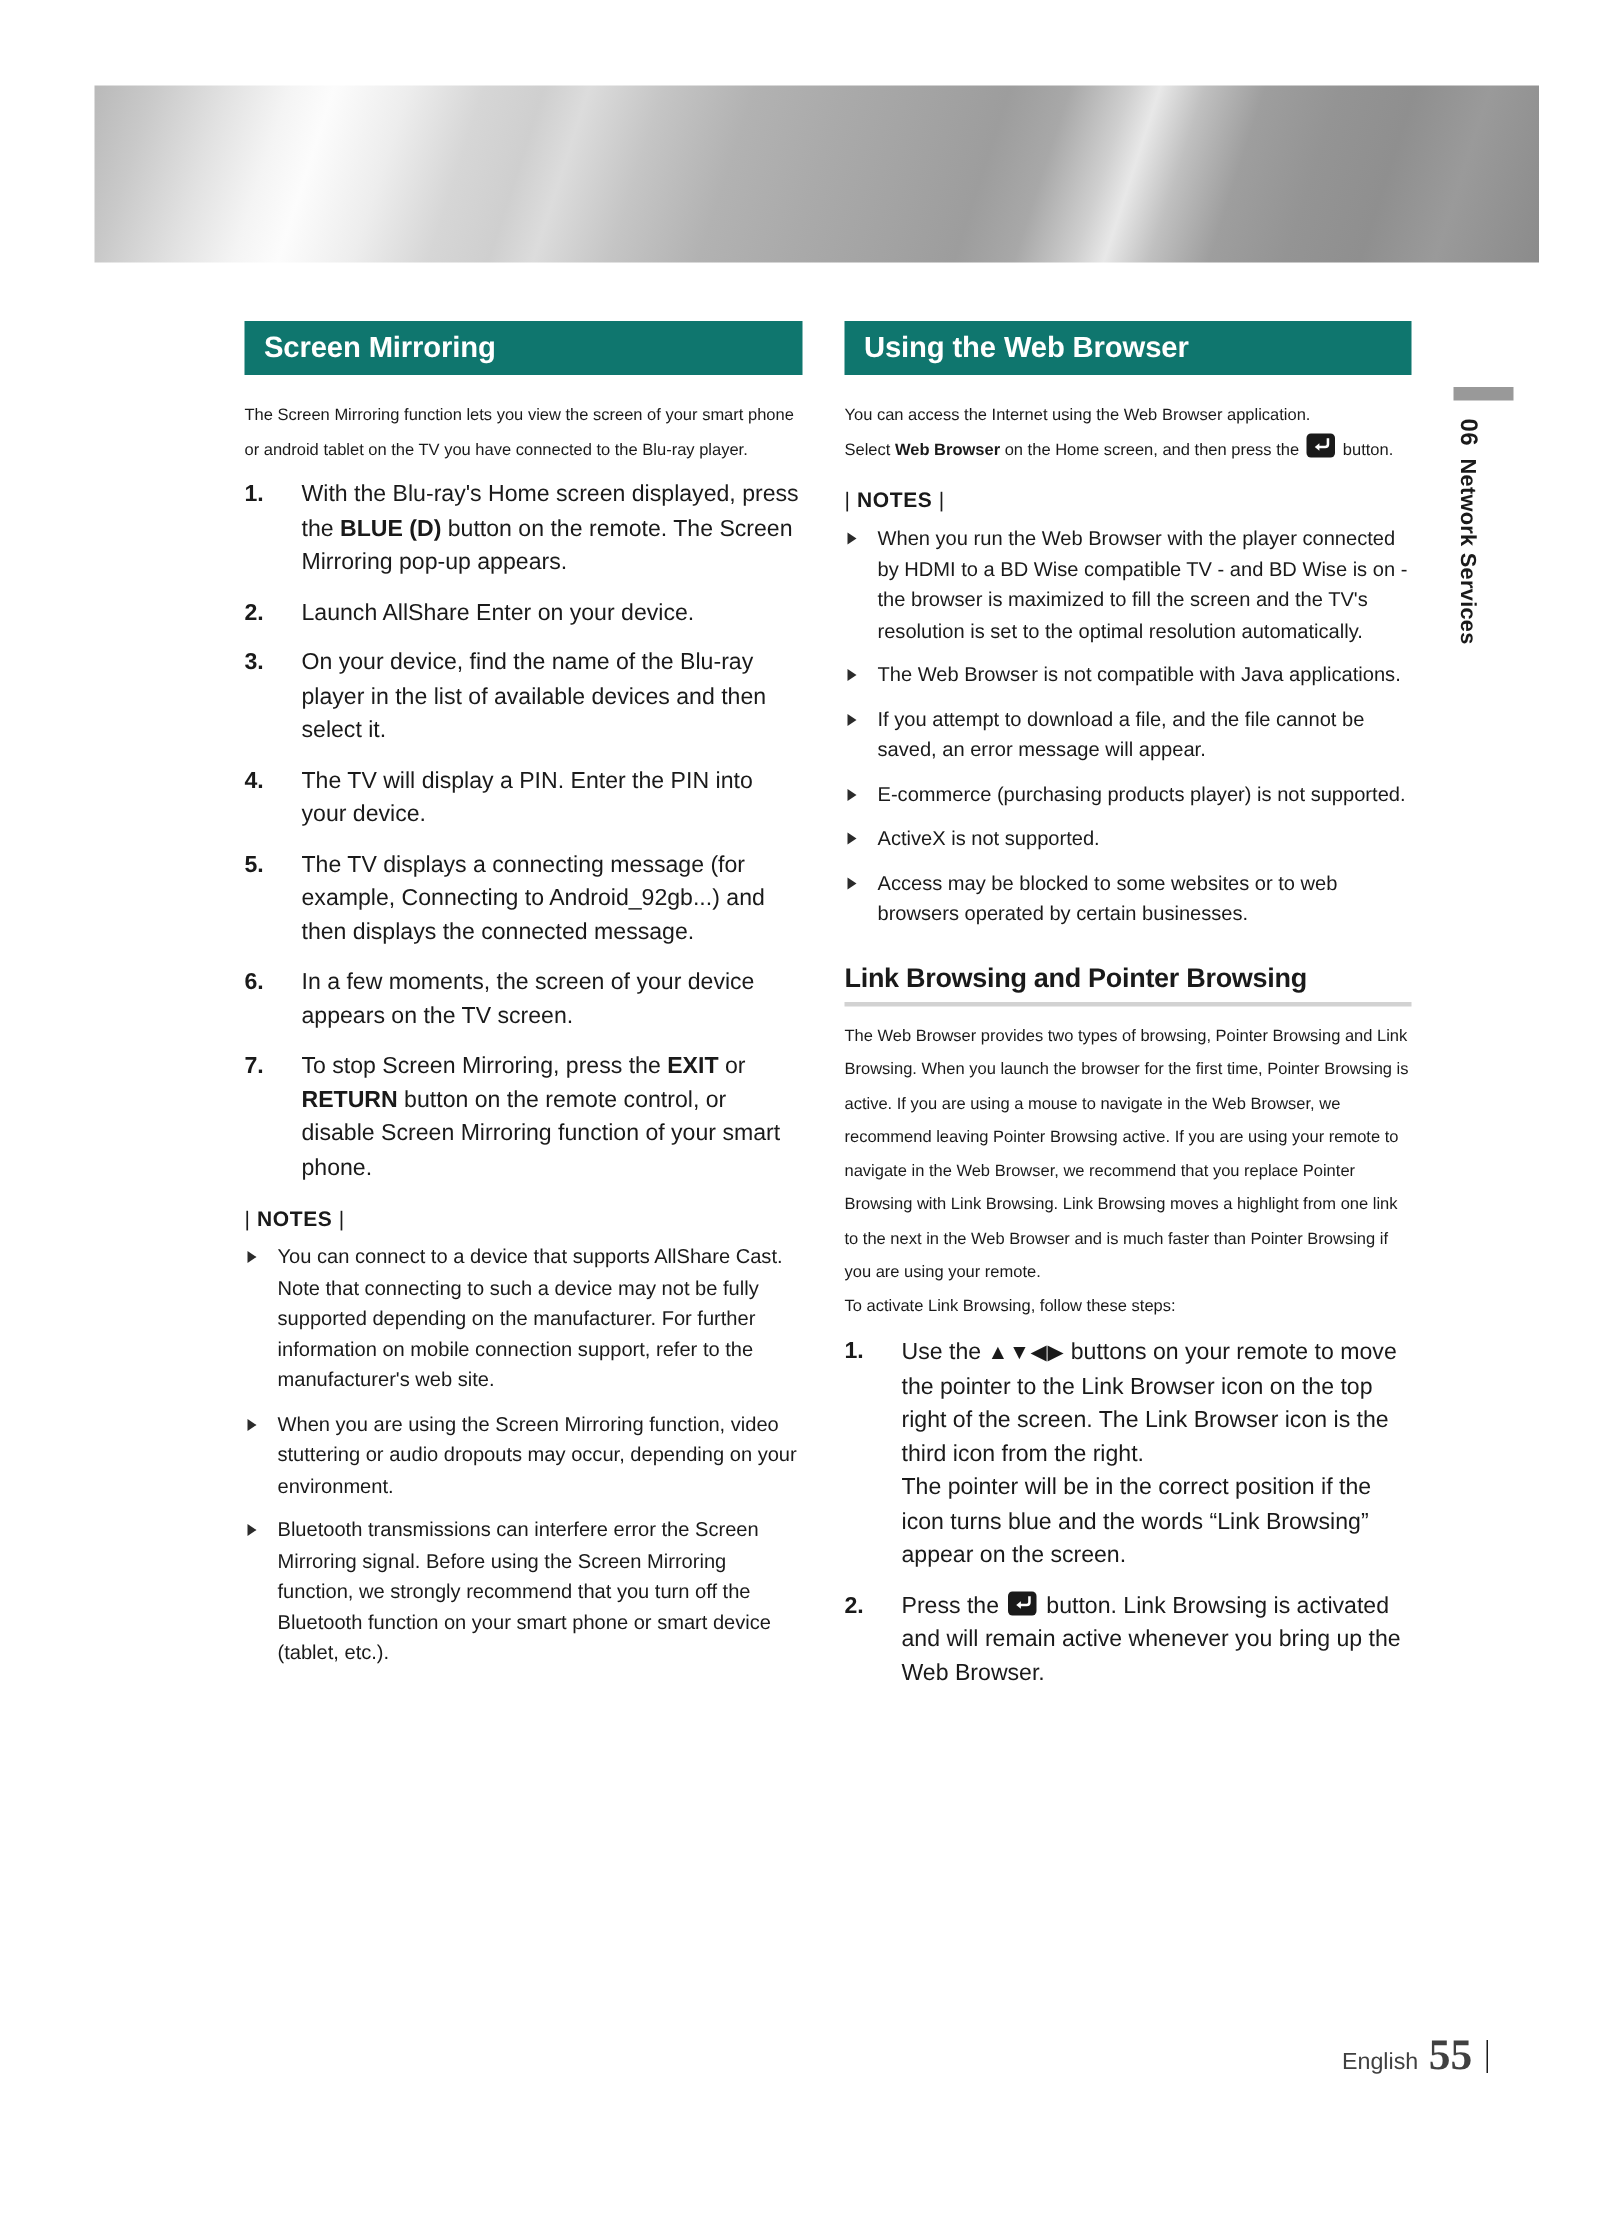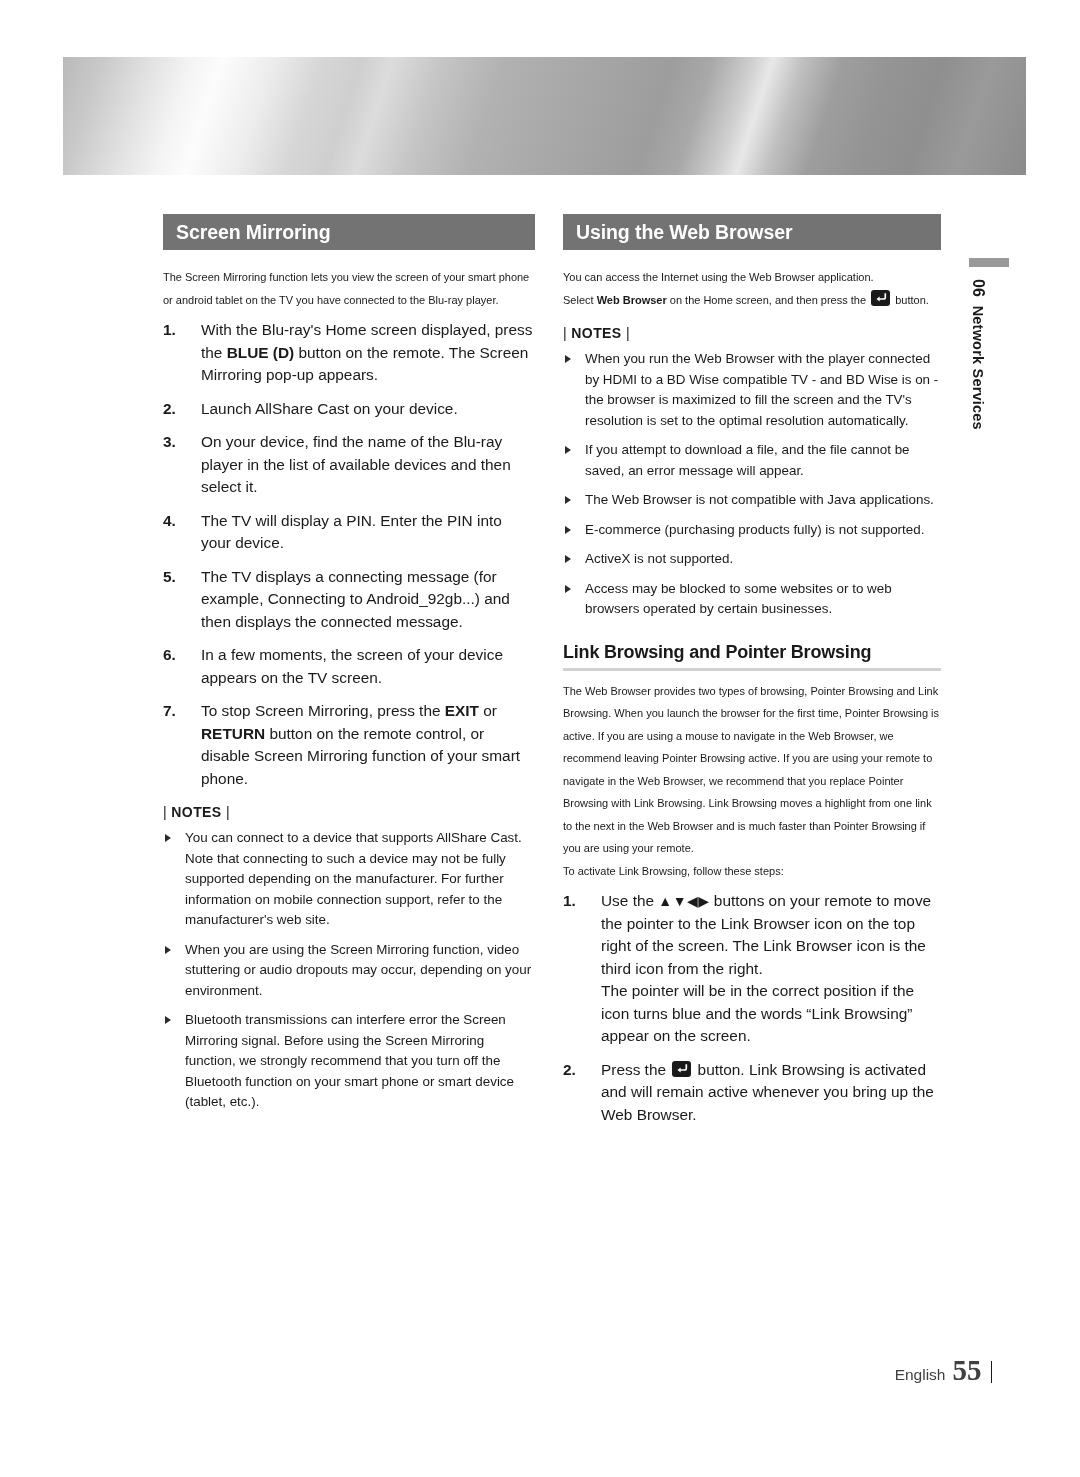--- a/index.html
+++ b/index.html
@@ -49,21 +49,21 @@
   }
 
   
   .page { position: absolute; left: 0; top: 0; width: 1080px; height: 1477px; }
 
   .col { position: absolute; top: 214px; }
   .col-left  { left: 163px; width: 372px; }
   .col-right { left: 563px; width: 378px; }
 
   .section-bar {
-    background: #737373;
+    background: #0f766e;
     color: #ffffff;
     height: 36px;
     line-height: 36px;
     padding-left: 13px;
     font-size: 19.5px;
     font-weight: bold;
     letter-spacing: -0.1px;
     margin-bottom: 16px;
   }
 
@@ -207,21 +207,21 @@
   <div class="banner"></div>
 
   <div class="col col-left">
 
     <div class="section-bar">Screen Mirroring</div>
 
     <p class="para">The Screen Mirroring function lets you view the screen of your smart phone or android tablet on the TV you have connected to the Blu-ray player.</p>
 
     <ol class="steps" id="left-steps">
         <li><span class="num">1.</span><span><span>With the Blu-ray's Home screen displayed, press the </span><b>BLUE (D)</b><span> button on the remote. The Screen Mirroring pop-up appears.</span></span></li>
-        <li><span class="num">2.</span><span><span>Launch AllShare Cast on your device.</span></span></li>
+        <li><span class="num">2.</span><span><span>Launch AllShare Enter on your device.</span></span></li>
         <li><span class="num">3.</span><span><span>On your device, find the name of the Blu-ray player in the list of available devices and then select it.</span></span></li>
         <li><span class="num">4.</span><span><span>The TV will display a PIN. Enter the PIN into your device.</span></span></li>
         <li><span class="num">5.</span><span><span>The TV displays a connecting message (for example, Connecting to Android_92gb...) and then displays the connected message.</span></span></li>
         <li><span class="num">6.</span><span><span>In a few moments, the screen of your device appears on the TV screen.</span></span></li>
         <li><span class="num">7.</span><span><span>To stop Screen Mirroring, press the </span><b>EXIT</b><span> or </span><b>RETURN</b><span> button on the remote control, or disable Screen Mirroring function of your smart phone.</span></span></li>
       </ol>
 
     <div class="notes-head">
       <span class="pipe">|</span>
       <span>NOTES</span>
@@ -247,23 +247,23 @@
           </svg></span><span> button.</span></p>
 
     <div class="notes-head">
       <span class="pipe">|</span>
       <span>NOTES</span>
       <span class="pipe">|</span>
     </div>
 
     <ul class="notes" id="right-notes">
         <li><span class="tri"></span><span>When you run the Web Browser with the player connected by HDMI to a BD Wise compatible TV - and BD Wise is on - the browser is maximized to fill the screen and the TV's resolution is set to the optimal resolution automatically.</span></li>
+        <li><span class="tri"></span><span>The Web Browser is not compatible with Java applications.</span></li>
         <li><span class="tri"></span><span>If you attempt to download a file, and the file cannot be saved, an error message will appear.</span></li>
-        <li><span class="tri"></span><span>The Web Browser is not compatible with Java applications.</span></li>
-        <li><span class="tri"></span><span>E-commerce (purchasing products fully) is not supported.</span></li>
+        <li><span class="tri"></span><span>E-commerce (purchasing products player) is not supported.</span></li>
         <li><span class="tri"></span><span>ActiveX is not supported.</span></li>
         <li><span class="tri"></span><span>Access may be blocked to some websites or to web browsers operated by certain businesses.</span></li>
       </ul>
 
     <h3 class="subhead">Link Browsing and Pointer Browsing</h3>
     <div class="subrule"></div>
 
     <p class="para tight">The Web Browser provides two types of browsing, Pointer Browsing and Link Browsing. When you launch the browser for the first time, Pointer Browsing is active. If you are using a mouse to navigate in the Web Browser, we recommend leaving Pointer Browsing active. If you are using your remote to navigate in the Web Browser, we recommend that you replace Pointer Browsing with Link Browsing. Link Browsing moves a highlight from one link to the next in the Web Browser and is much faster than Pointer Browsing if you are using your remote.</p>
 
     <p class="para">To activate Link Browsing, follow these steps:</p>

